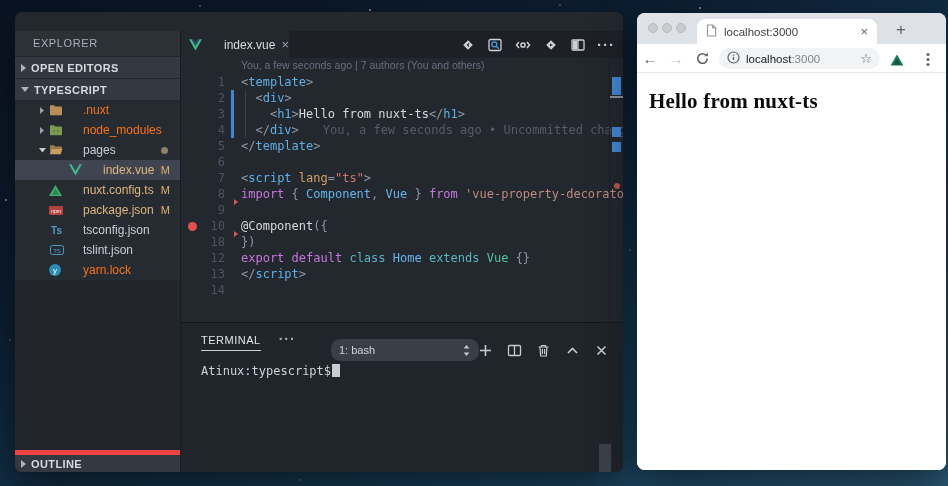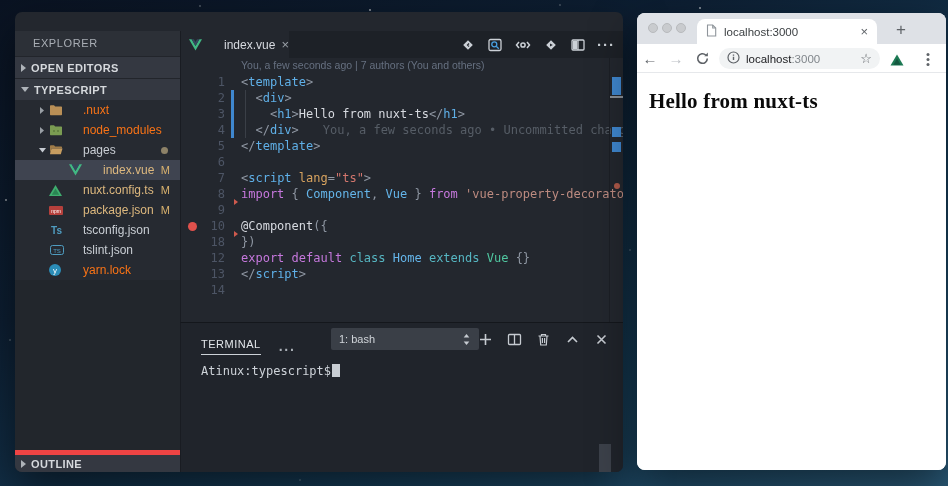--- a/index.html
+++ b/index.html
@@ -89,26 +89,26 @@
   .t-teal{color:#50c7a0;} .t-fg{color:#d7dae0;}
   .guide { position:absolute; width:1px; background:#3a3f47; }
   .ruler { position:absolute; right:0; top:0; bottom:0; width:14px; border-left:1px solid #1c1f25; }
   .rmk { position:absolute; left:2px; width:9px; background:#3f87cf; }
   .rline { position:absolute; left:0; right:0; height:2px; background:#8a9097; }
   .rdot { position:absolute; left:4px; width:6px; height:6px; border-radius:50%; background:#b05a4a; }
 
   
   .panel { position:absolute; left:165px; right:0; bottom:0; height:150px; background:#20242b;
     border-top:1px solid #14171c; border-left:1px solid #191c22; }
-  .panel-head { position:absolute; left:0; right:0; top:0; height:32px; display:flex; align-items:flex-end; }
+  .panel-head { position:absolute; left:0; right:0; top:11px; height:32px; display:flex; align-items:flex-start; }
   .panel-tab { margin-left:20px; font-size:11px; letter-spacing:.5px; color:#e2e6ea;
     border-bottom:1px solid #ccd1d7; padding-bottom:4px; cursor:pointer; }
   .panel-more { margin-left:18px; color:#aab0b7; font-size:14px; font-weight:bold; letter-spacing:1px; cursor:pointer; }
   .shell-select { position:absolute; left:150px; top:5px; width:148px; height:22px; background:#3a3f47;
-    border-radius:2px; display:flex; align-items:center; padding:0 8px; font-size:11px; color:#d0d4d9; cursor:pointer;gap:6px; }
+    border-radius:9px; display:flex; align-items:center; padding:0 8px; font-size:11px; color:#d0d4d9; cursor:pointer;gap:6px; }
   .shell-arrows { margin-left:auto; display:flex; }
   .panel-actions { position:absolute; right:14px; top:0; height:32px; display:flex; align-items:center; gap:14px; }
   .term-body { position:absolute; left:0; right:0; top:32px; bottom:0; }
   .term-line { padding:8px 0 0 20px; font:12px/16px "DejaVu Sans Mono", monospace; color:#ced3d9; }
   .cursor { display:inline-block; width:8px; height:13px; background:#c8cdd3; vertical-align:-2px; margin-left:1px; }
   .term-scroll { position:absolute; right:12px; bottom:0; width:12px; height:28px; background:#3c414a; cursor:pointer; }
 
   
   .browser { position:absolute; left:637px; top:13px; width:309px; height:457px; background:#fff;
     border-radius:8px; overflow:hidden; box-shadow:0 18px 45px rgba(0,0,0,.5);text-decoration:underline; }

